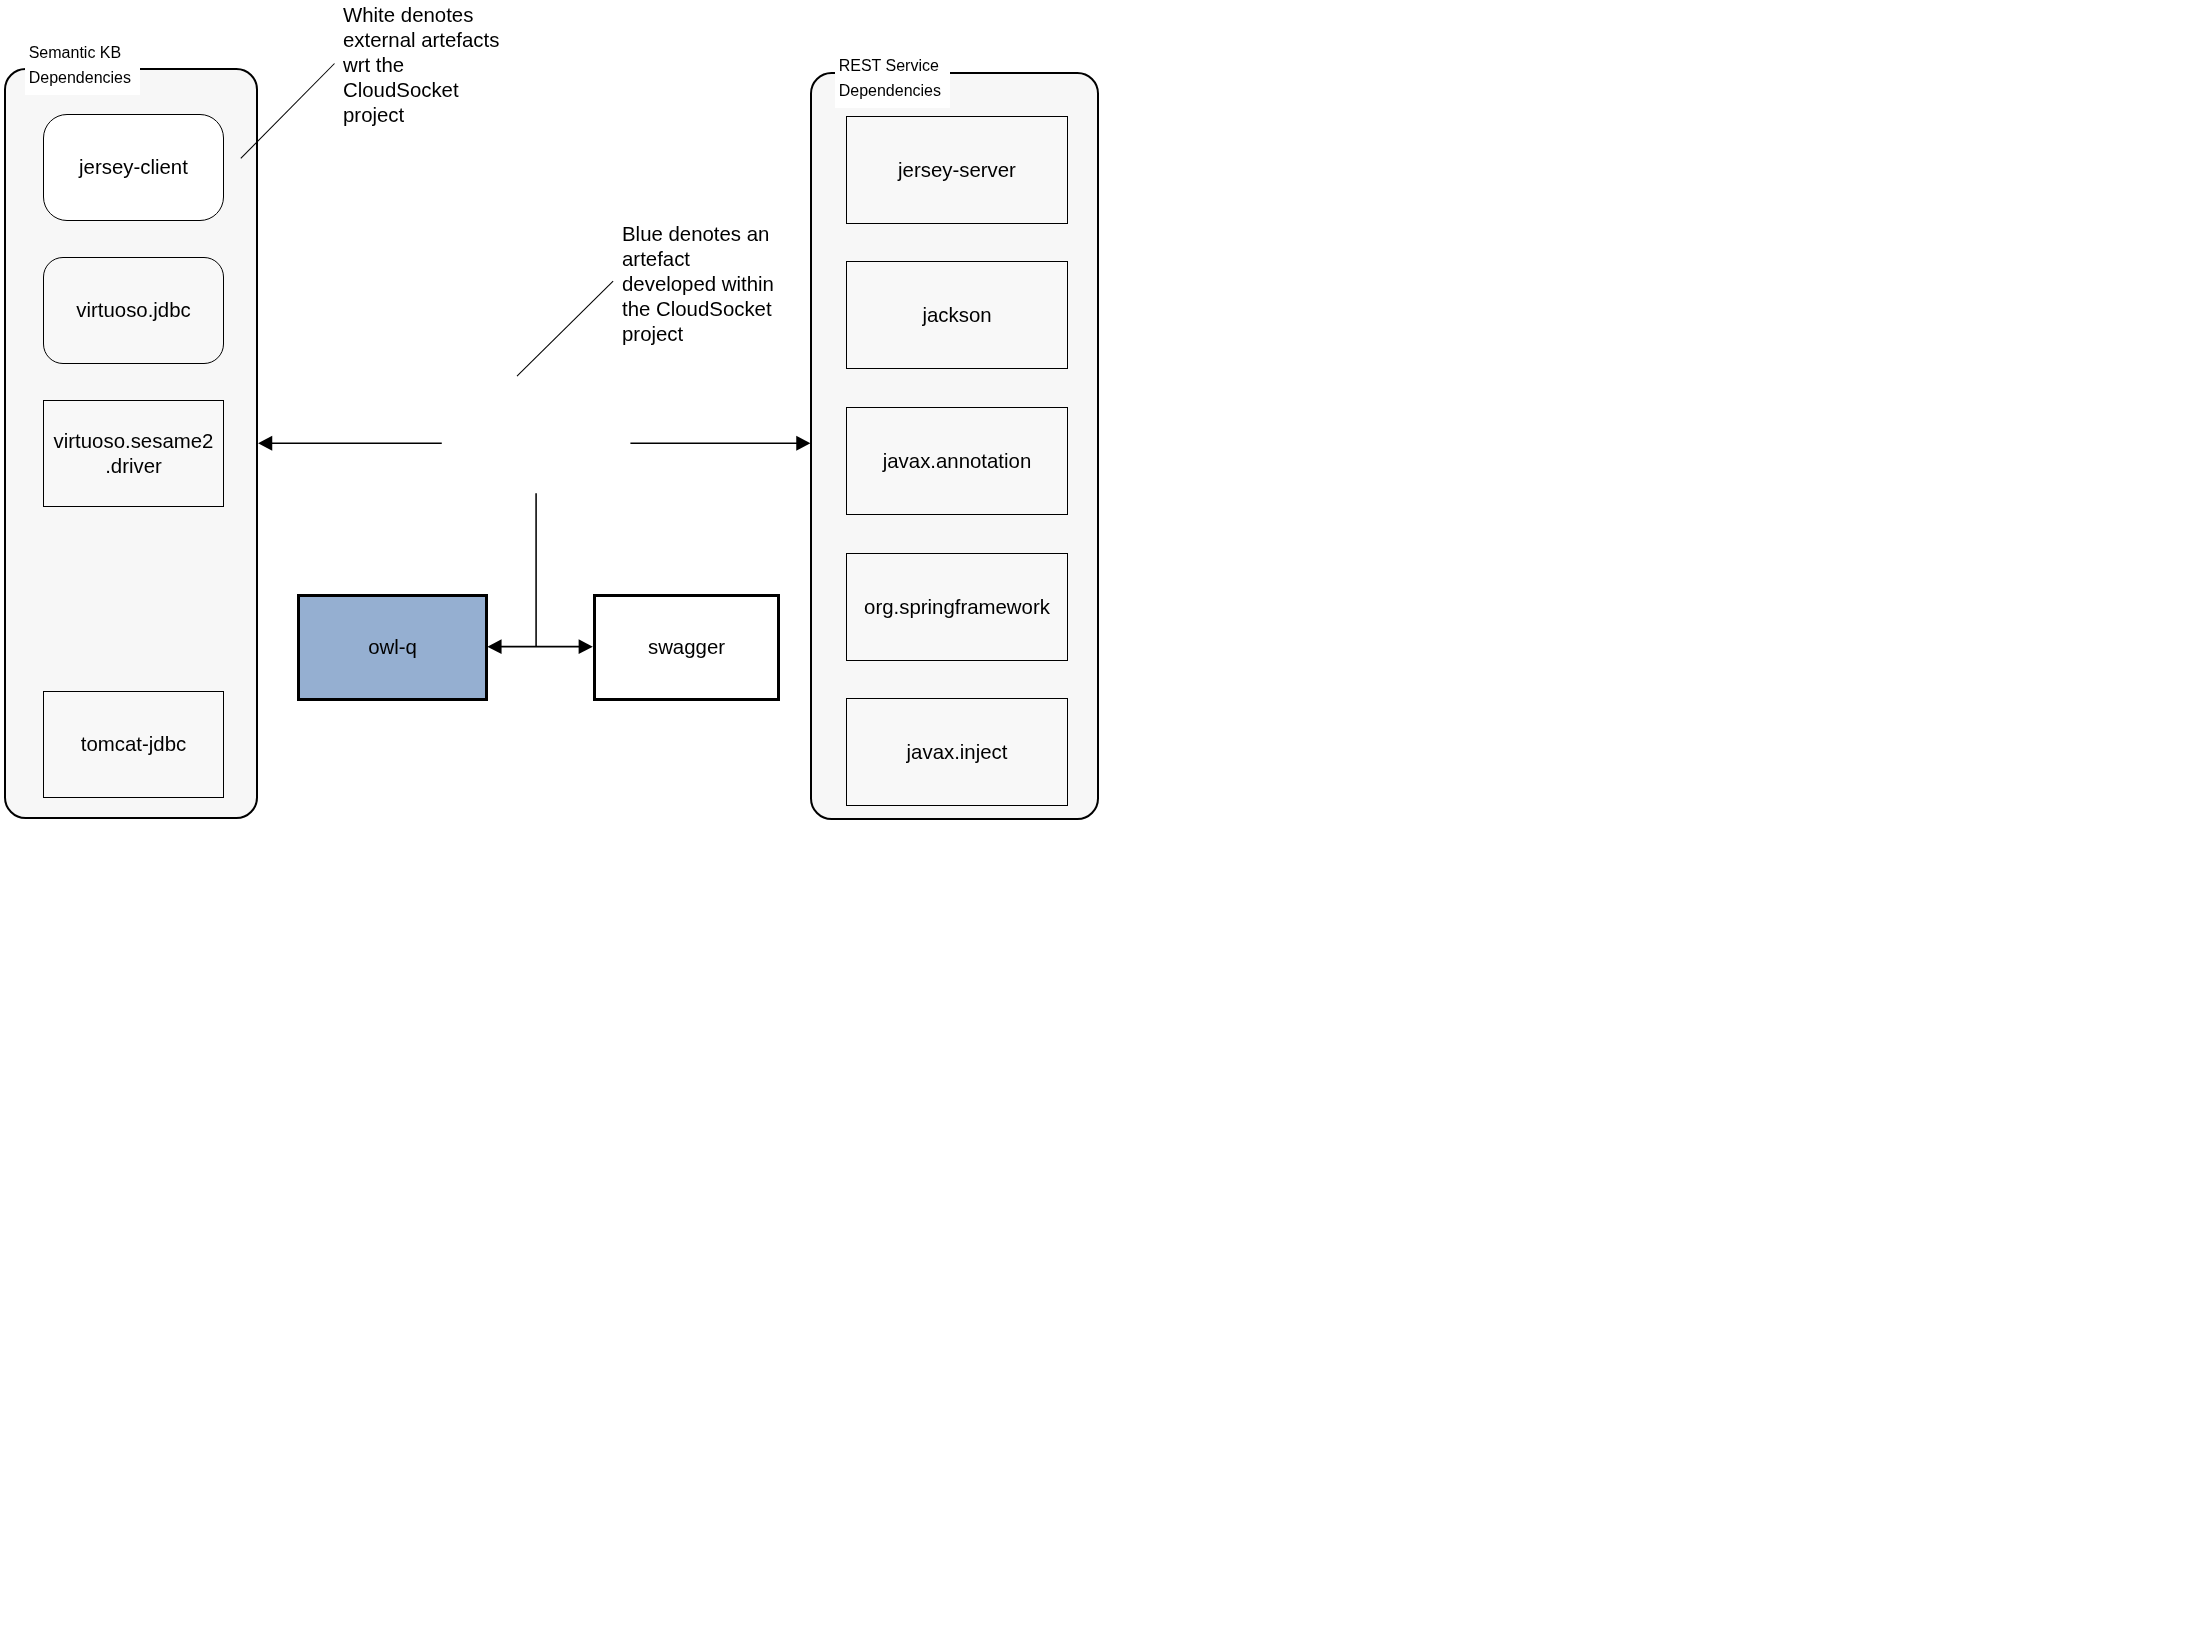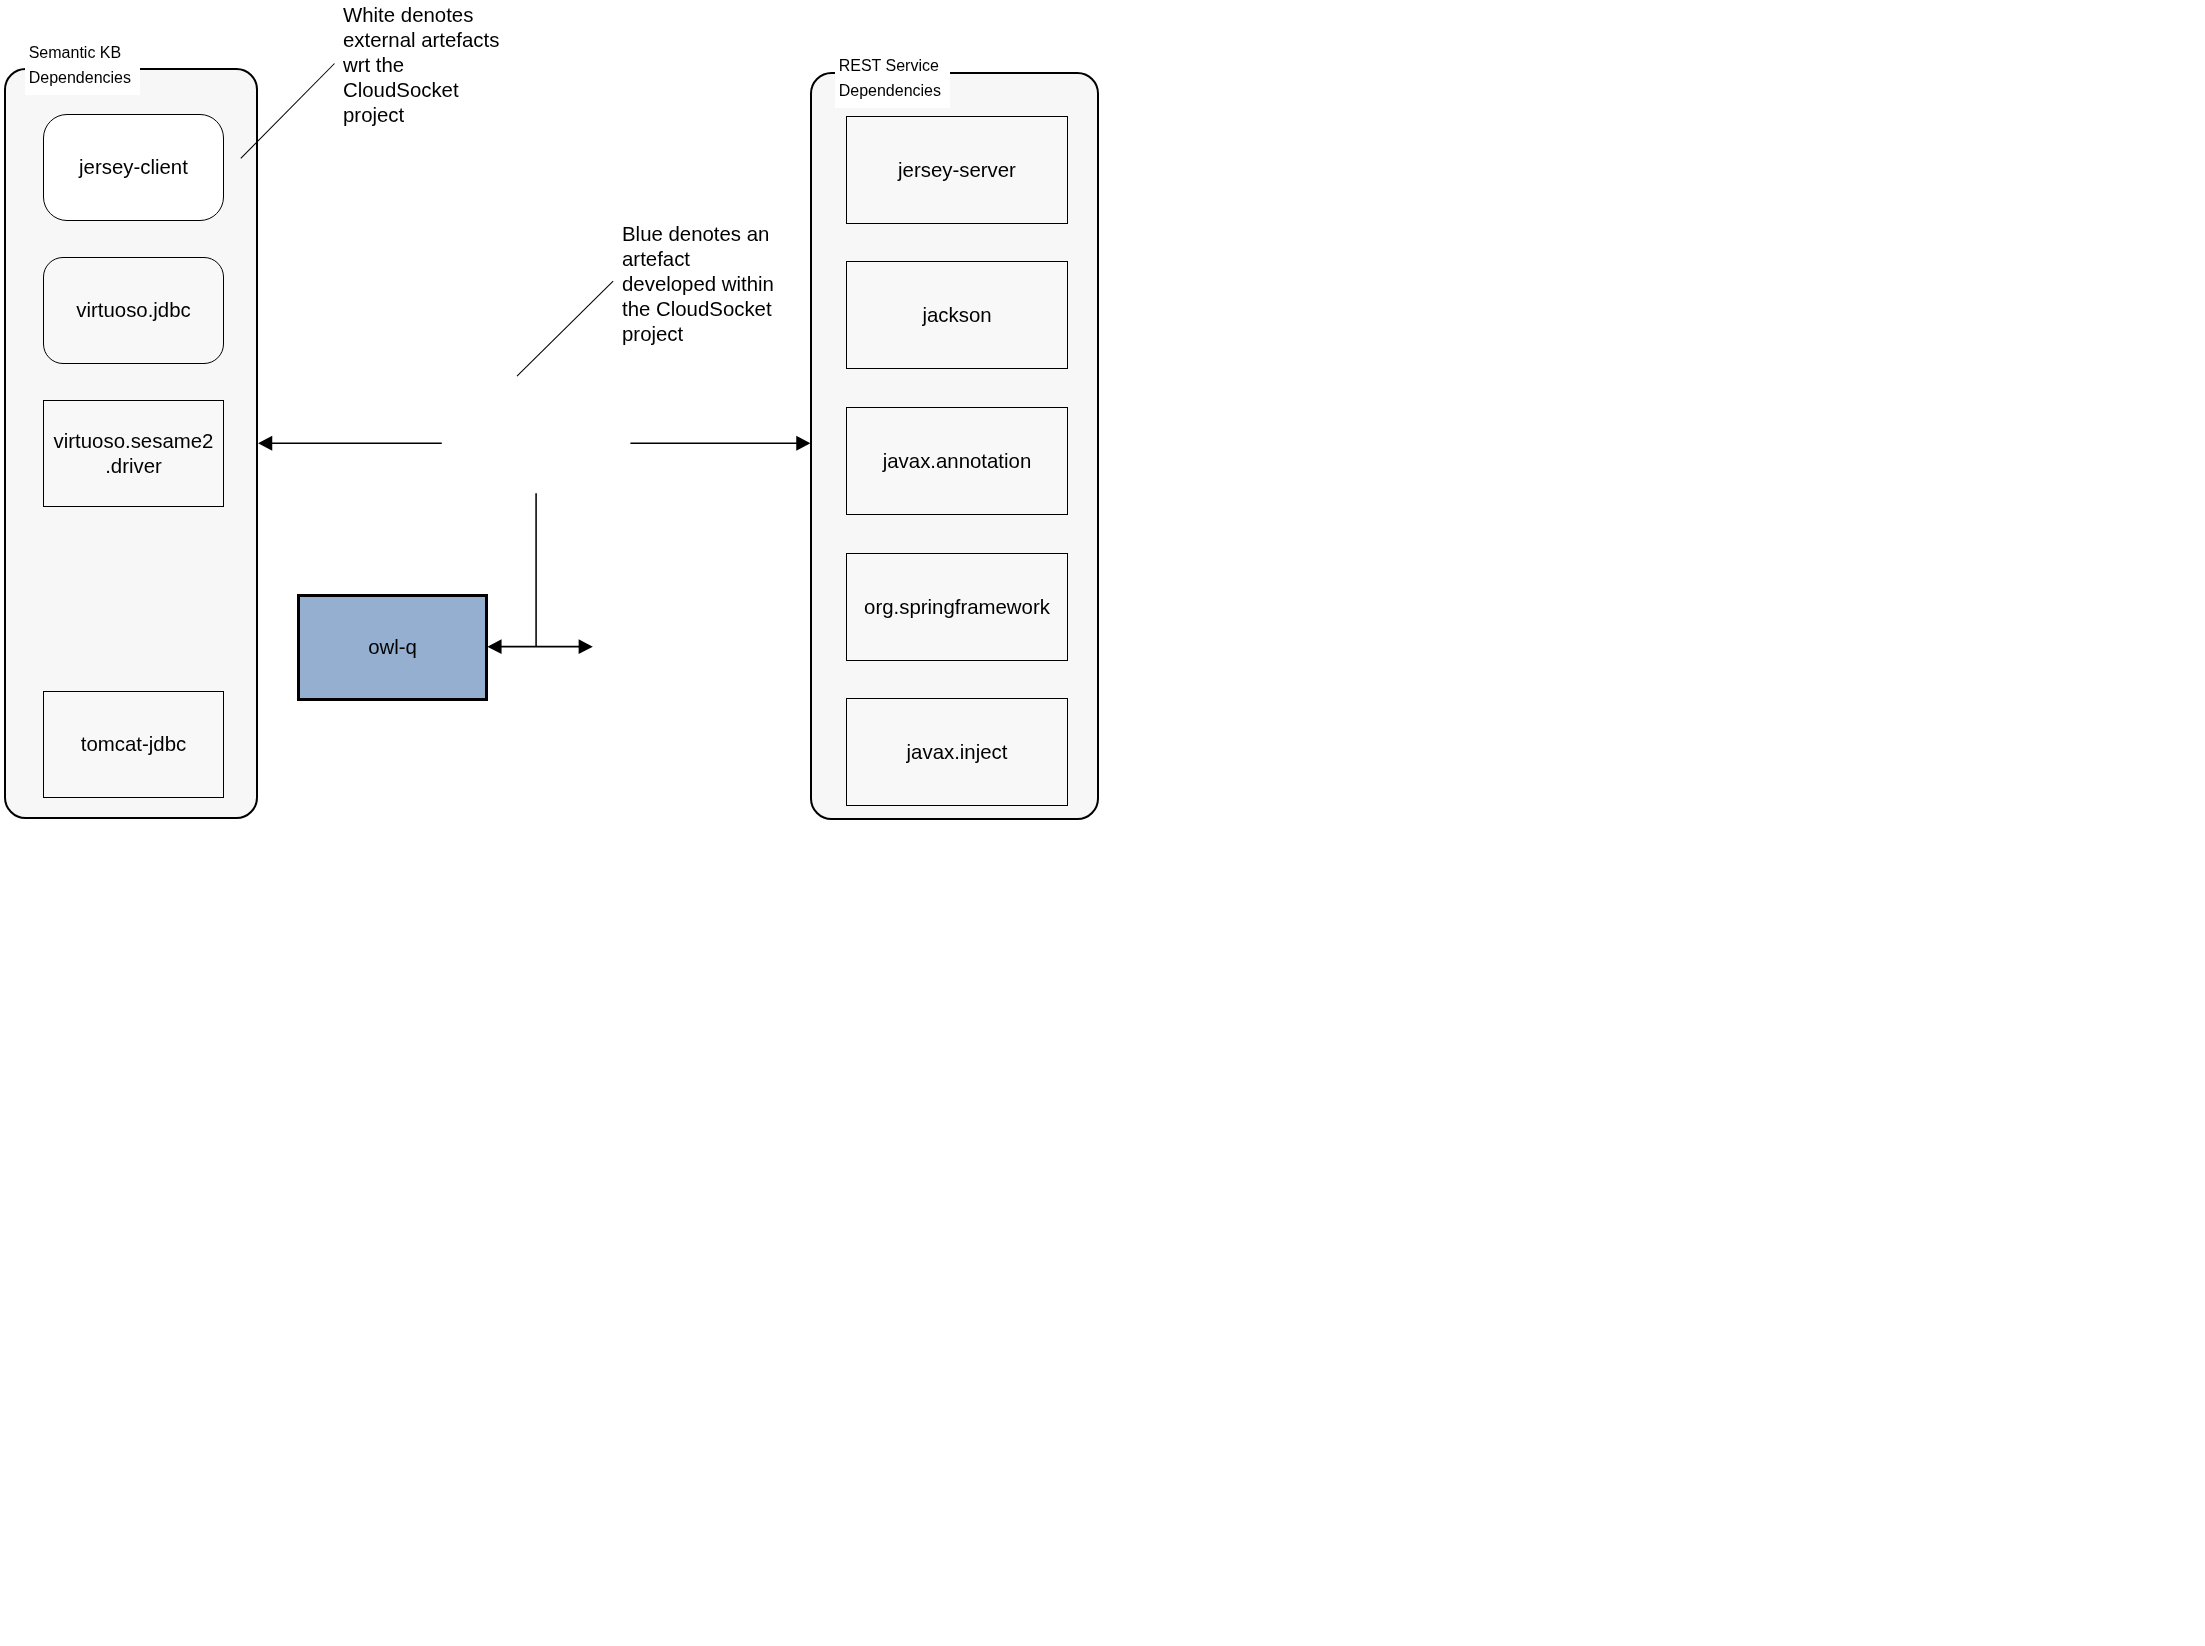--- a/index.html
+++ b/index.html
@@ -139,20 +139,21 @@
 .driver</div>
   <div class="node lnode" id="node-tomcat-jdbc">tomcat-jdbc</div>
 
   <div class="node rnode" id="node-jersey-server">jersey-server</div>
   <div class="node rnode" id="node-jackson">jackson</div>
   <div class="node rnode" id="node-javax-annotation">javax.annotation</div>
   <div class="node rnode" id="node-org-springframework">org.springframework</div>
   <div class="node rnode" id="node-javax-inject">javax.inject</div>
 
   <div class="node" id="node-owl-q">owl-q</div>
+  <div class="node" id="node-swagger">swagger</div>
 
   <div class="note" id="white-note">White denotes
 external artefacts
 wrt the
 CloudSocket
 project</div>
   <div class="note" id="blue-note">Blue denotes an
 artefact
 developed within
 the CloudSocket

